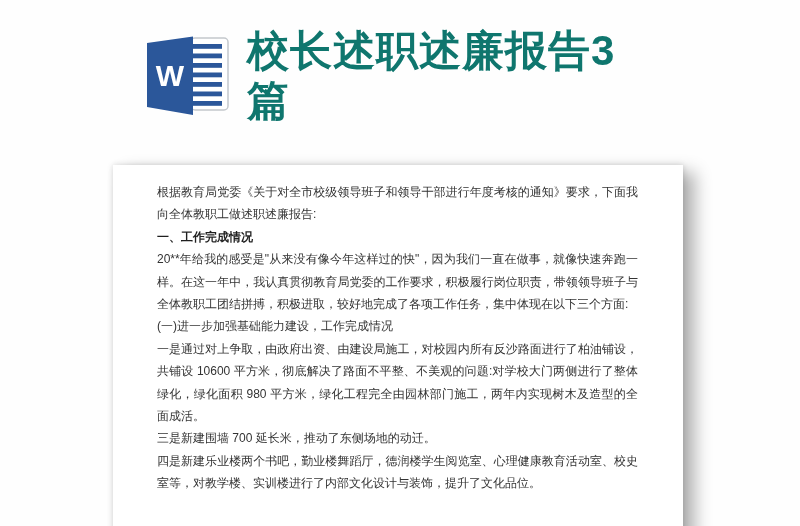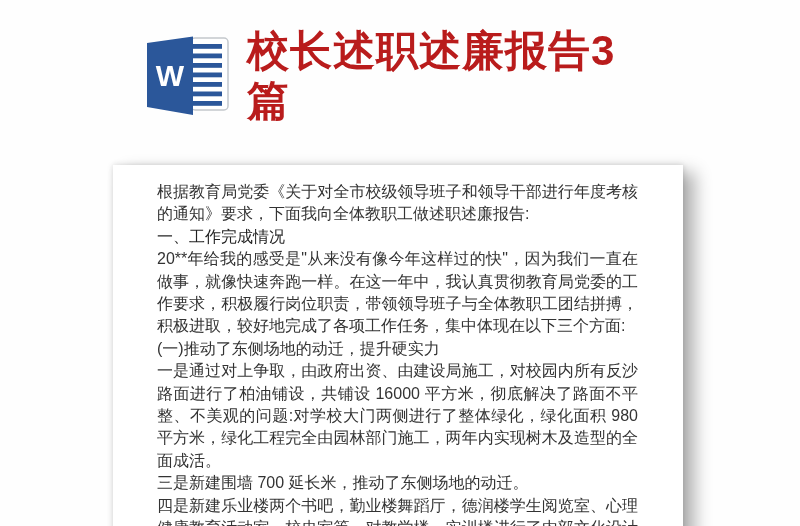--- a/index.html
+++ b/index.html
@@ -28,49 +28,49 @@
     left: 0; top: 7px;
     width: 82px; height: 82px;
   }
   .doc-title {
     position: absolute;
     left: 100px; top: 0;
     max-width: 402px;
     font-size: 42px;
     line-height: 50px;
     font-weight: 700;
-    color: #b91c1c;
+    color: #0f766e;
     letter-spacing: 1px;
     word-break: break-all;
   }
   
   .page-wrap {
     position: absolute;
     left: 0; top: 136px;
     width: 800px; height: 390px;
     overflow: hidden;
   }
   .sheet {
     position: absolute;
     left: 113px; top: 29px;
     width: 570px;
     height: 820px;
     background: #ffffff;
     box-shadow: 0 0 6px rgba(0,0,0,0.16), 12px 7px 16px rgba(0,0,0,0.30);
     padding: 16px 45px 40px 44px;
   }
   .sheet p {
-    font-size: 16px;
+    font-size: 12px;
     line-height: 22.4px;
     color: #333333;
     text-align: justify;
     text-justify: inter-ideograph;
   }
   .sheet p.bold {
-    font-weight: 400;
+    font-weight: 700;
     color: #1f1f1f;
   }
 </style>
 </head>
 <body>
 
 <div class="canvas">
 
   <div class="doc-header">
     <span class="word-icon">
@@ -93,21 +93,21 @@
       </svg>
     </span>
     <h1 class="doc-title">校长述职述廉报告3篇</h1>
   </div>
 
   <div class="page-wrap">
     <div class="sheet">
       <p>根据教育局党委《关于对全市校级领导班子和领导干部进行年度考核的通知》要求，下面我向全体教职工做述职述廉报告:</p>
       <p class="bold">一、工作完成情况</p>
       <p>20**年给我的感受是"从来没有像今年这样过的快"，因为我们一直在做事，就像快速奔跑一样。在这一年中，我认真贯彻教育局党委的工作要求，积极履行岗位职责，带领领导班子与全体教职工团结拼搏，积极进取，较好地完成了各项工作任务，集中体现在以下三个方面:</p>
-      <p>(一)推动了东侧场地的动迁，提升硬实力</p>
-      <p>一是通过对上争取，由政府出资、由建设局施工，对校园内所有反沙路面进行了柏油铺设，共铺设 16000 平方米，彻底解决了路面不平整、不美观的问题:对学校大门两侧进行了整体绿化，绿化面积 980 平方米，绿化工程完全由园林部门施工，两年内实现树木及造型的全面成活。</p>
+      <p>(一)进一步加强基础能力建设，工作完成情况</p>
+      <p>一是通过对上争取，由政府出资、由建设局施工，对校园内所有反沙路面进行了柏油铺设，共铺设 10600 平方米，彻底解决了路面不平整、不美观的问题:对学校大门两侧进行了整体绿化，绿化面积 980 平方米，绿化工程完全由园林部门施工，两年内实现树木及造型的全面成活。</p>
       <p>三是新建围墙 700 延长米，推动了东侧场地的动迁。</p>
       <p>四是新建乐业楼两个书吧，勤业楼舞蹈厅，德润楼学生阅览室、心理健康教育活动室、校史室等，对教学楼、实训楼进行了内部文化设计与装饰，提升了文化品位。</p>
 
     </div>
   </div>
 
 </div>
 
 </body></html>

